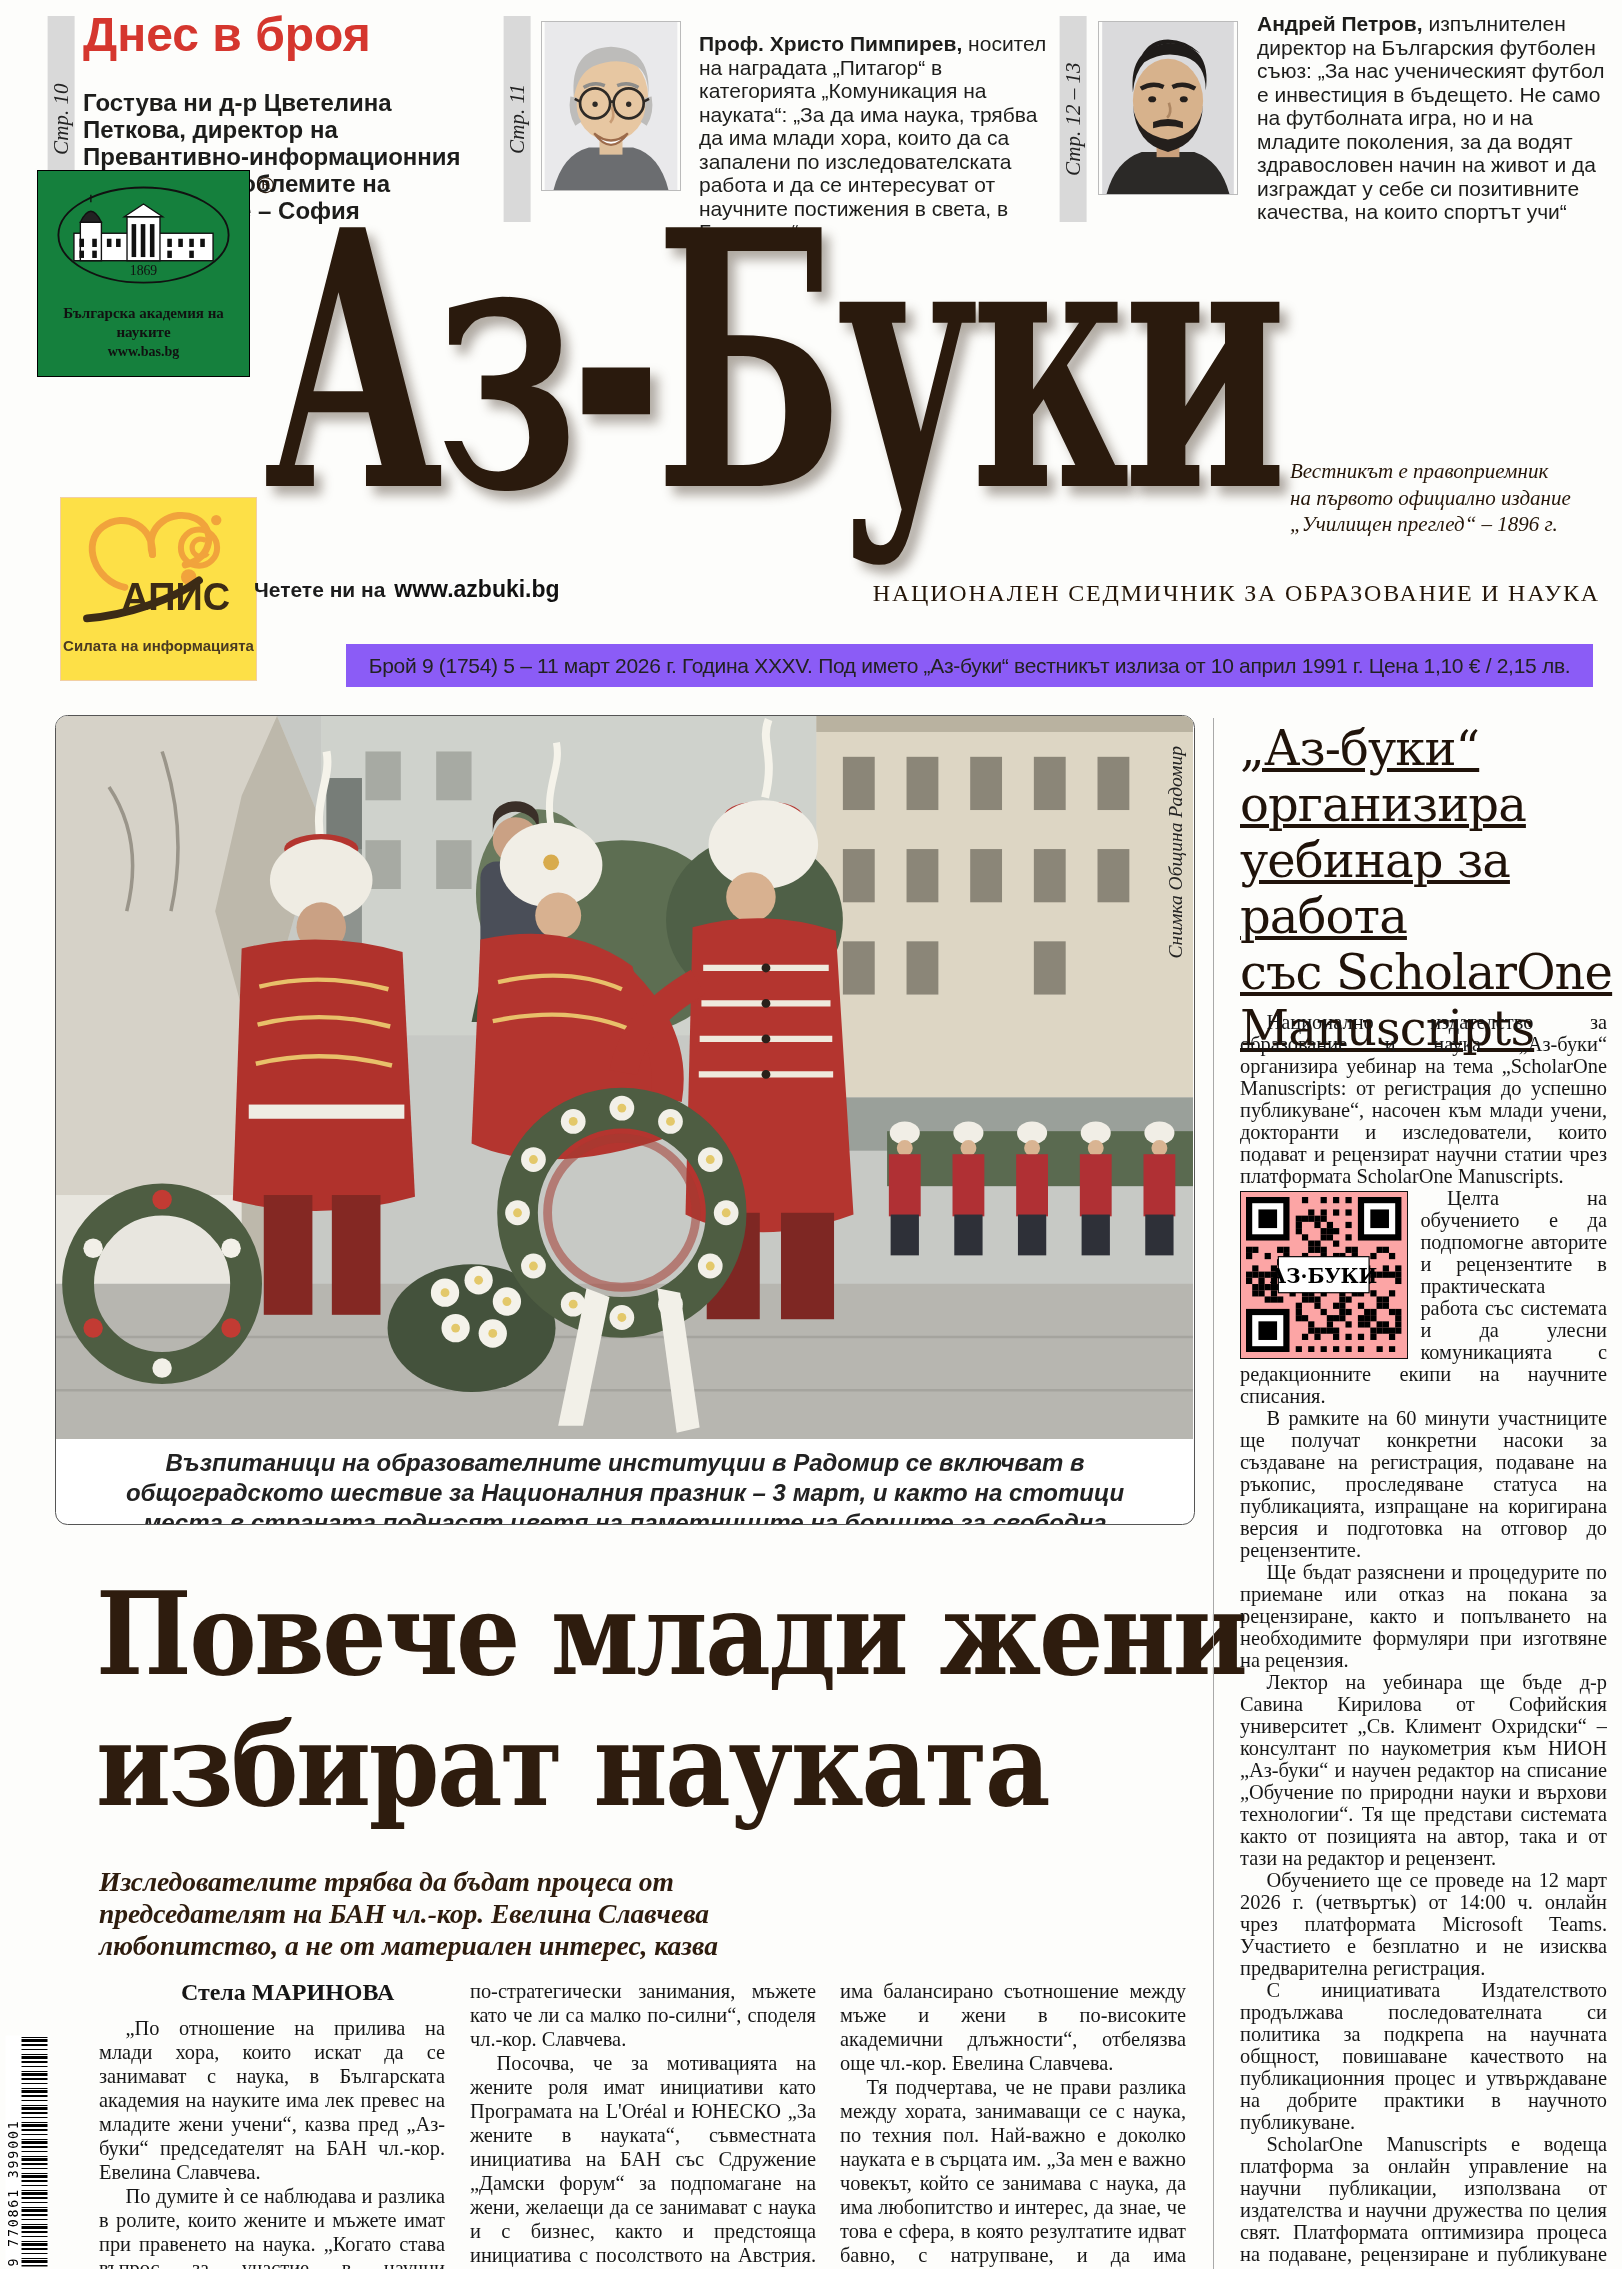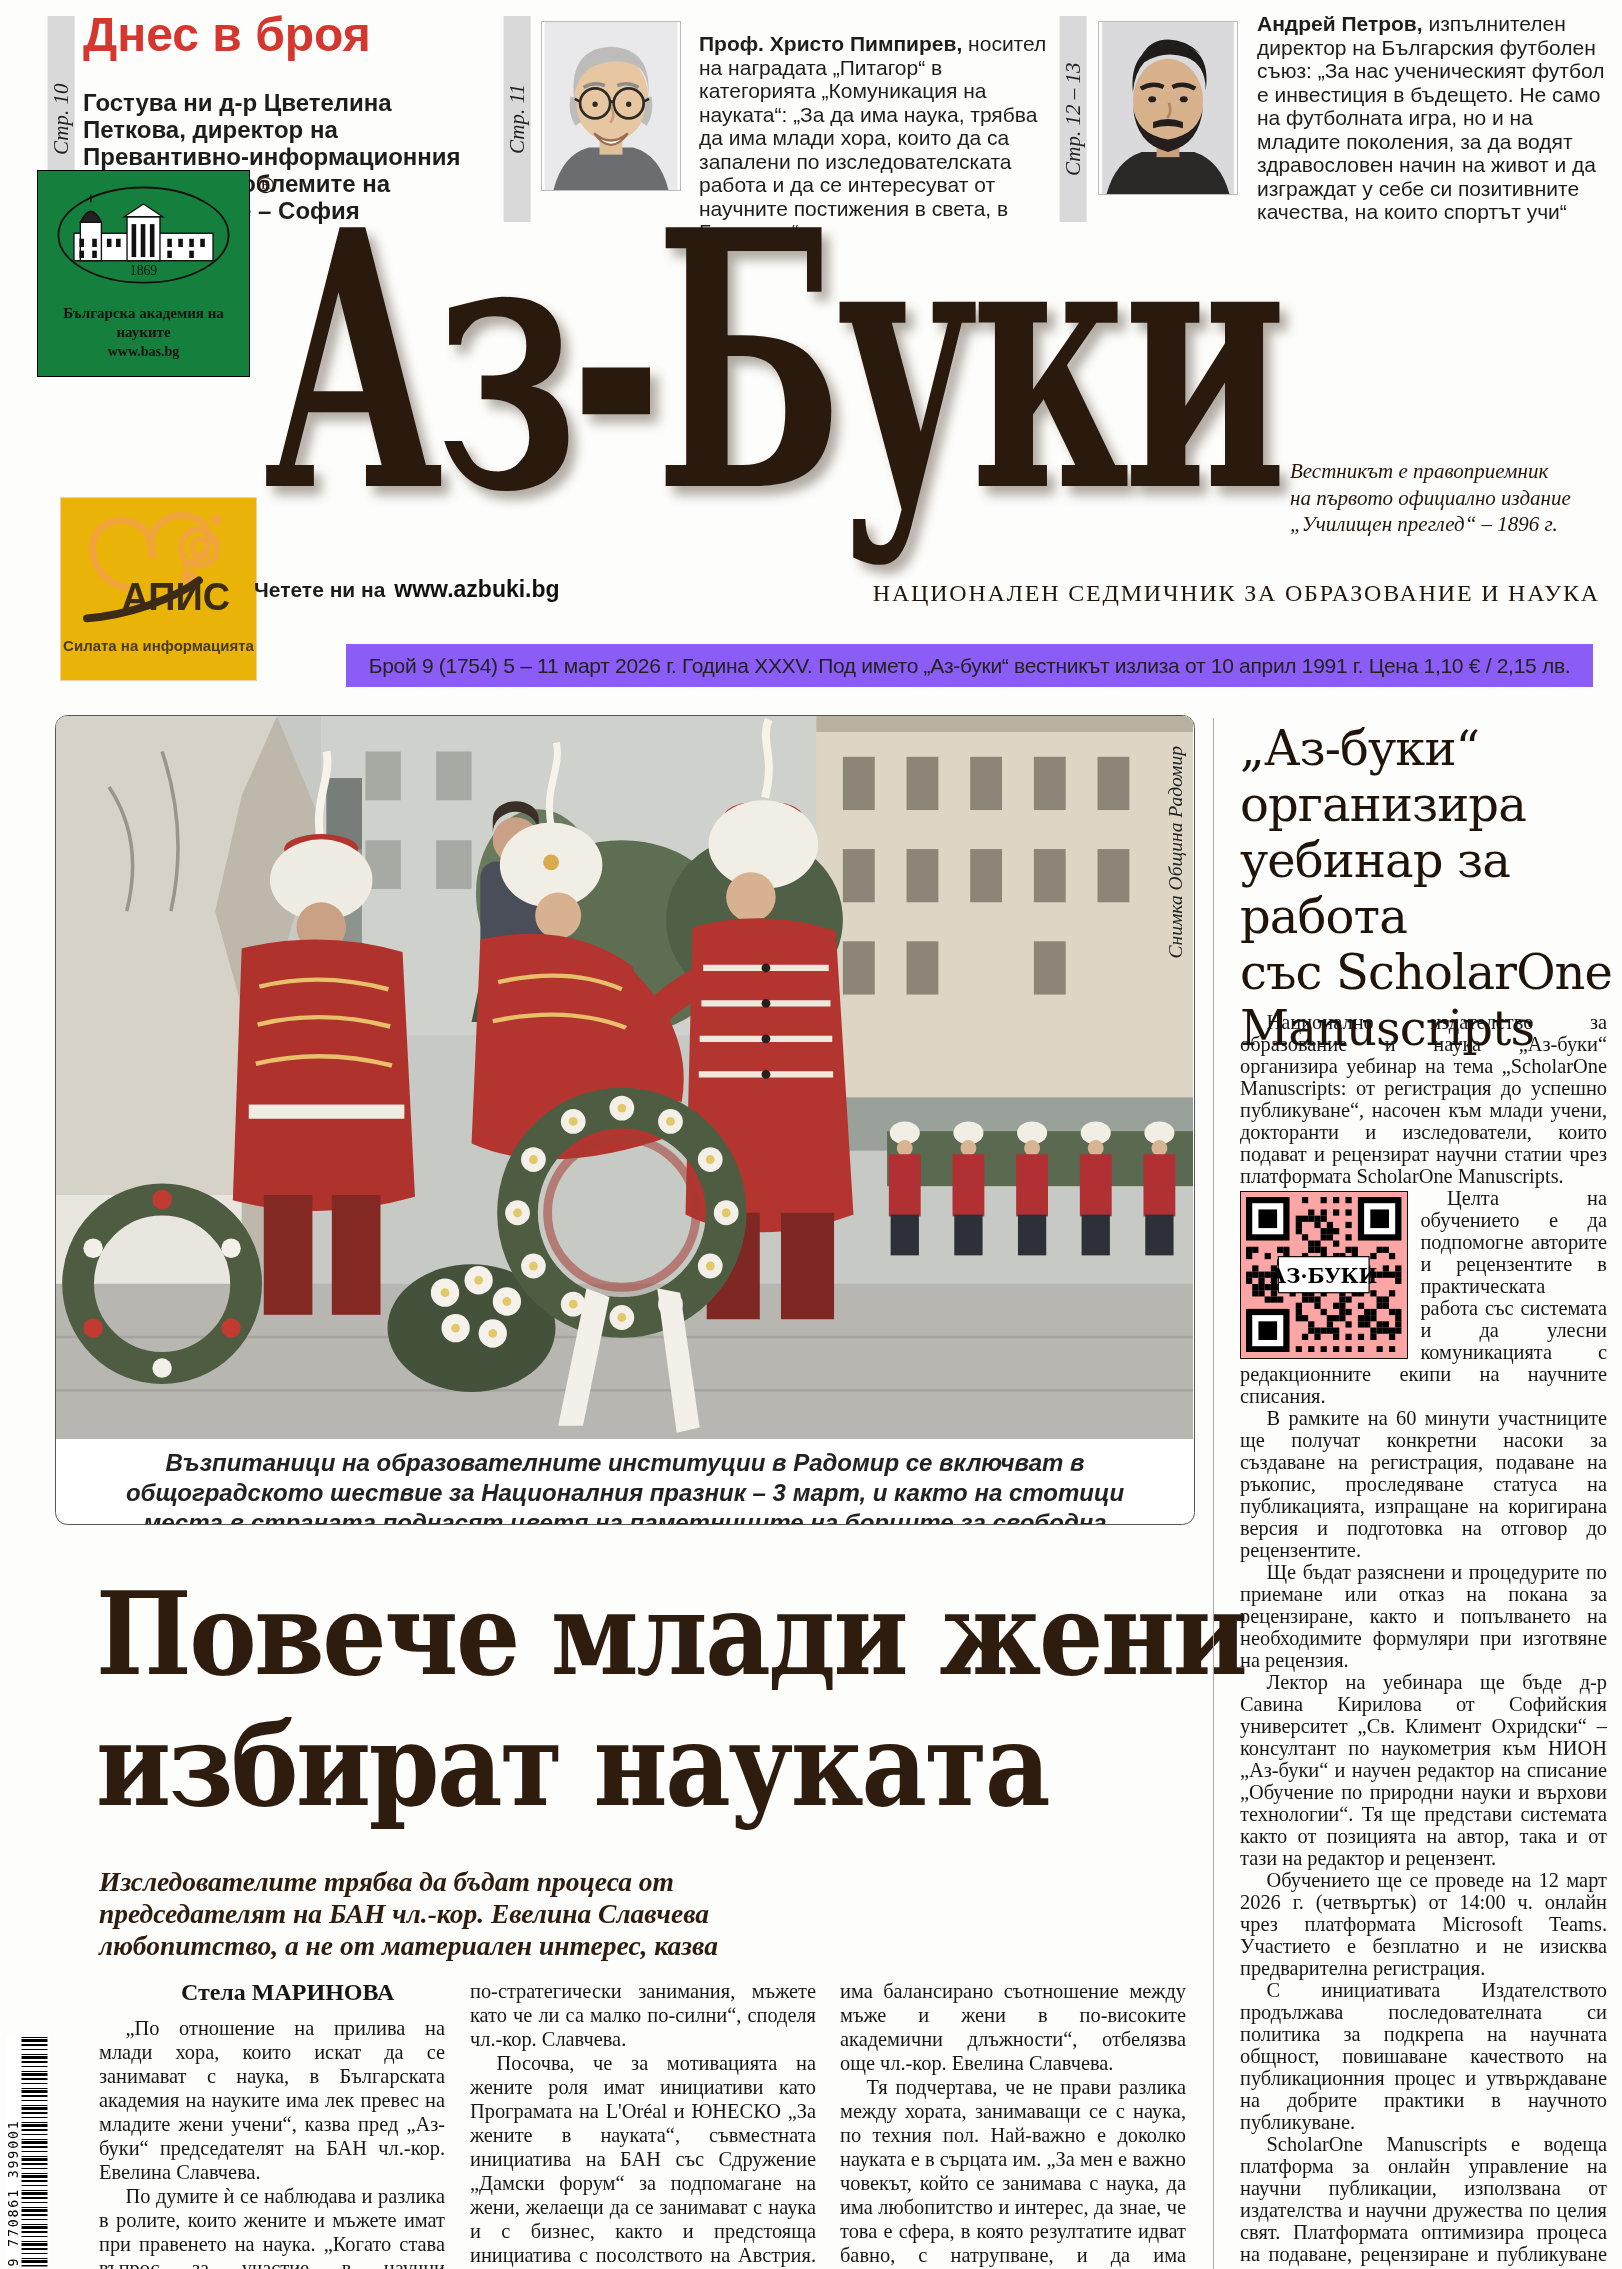--- a/index.html
+++ b/index.html
@@ -18,21 +18,21 @@
   .strip-text b { font-weight:700; }
   .portrait { top:21px; border:0.9px solid #bbb; overflow:hidden; }
   .portrait svg { display:block; width:100%; height:100%; }
 
   
   .bas-box { left:37px; top:170px; width:213px; height:207px; border:1.8px solid #000;
     text-align:center; padding-top:10.6px; background:#15803d; }
   .bas-title { font:700 15px/18.6px "Liberation Serif", serif; margin-top:10.6px; padding:0 8.9px; color:#111; }
   .bas-url { font:700 14px/17.7px "Liberation Serif", serif; color:#111; margin-top:1.8px; display:inline-block; }
   .apis-box { left:60px; top:497px; width:197px; height:184px; border:1.8px solid #f2cfa4;
-    text-align:center; padding-top:3.5px; background:#eab308; }
+    text-align:center; padding-top:3.5px; background:#fde047; }
   .apis-slogan { font:700 15px/17.7px "Liberation Sans", sans-serif; color:#4a3a22; margin-top:0; }
   .reg-mark { left:254px; top:172px; font:400 23px "DejaVu Serif", serif; color:#2a1a0d; }
   .big-logo { left:264px; top:184px; font:700 355px/1 "DejaVu Serif", serif; letter-spacing:-10.6px;
     color:#2a1a0d; transform:scaleX(.62); transform-origin:left top; white-space:nowrap;
     text-shadow:12.4px 8.9px 14px rgba(60,45,30,.40); }
   .read-us { left:254px; top:576px; font:600 21px "Liberation Sans", sans-serif; color:#1c1c1c; }
   .read-us .site { font:800 23px "Liberation Sans", sans-serif; margin-left:8.9px; color:#111; }
   .successor { left:1284px; top:458px; width:328px; font:italic 21px/26.6px "Liberation Serif", serif; color:#241508;margin-left:6px; }
   .tagline { right:23px; top:580px; font:400 24px "Liberation Serif", serif; letter-spacing:1.8px; color:#241508; white-space:nowrap; }
   .issue-bar { left:346px; top:644px; width:1247px; height:43px; background:#8b5cf6;
@@ -60,21 +60,21 @@
   .col { position:absolute; top:0; width:346px; font:20.4px/24px "Liberation Serif", serif;
     text-align:justify; color:#161616; }
   .col p { text-indent:1.3em; }
   .col p.noind { text-indent:0; }
   .col p.stretch { text-align-last:justify; }
   .byline { text-align:center; font:700 24px/26.6px "Liberation Serif", serif; margin-bottom:10.6px; text-indent:0; }
 
   
   .vline { left:1213px; top:718px; width:0.9px; height:1552px; background:#a9a9a9; }
   .r-title { left:1240px; top:720px; width:376px; color:#20130a; }
-  .r-title div { font:400 48px/56px "DejaVu Serif", serif; letter-spacing:-0.9px; }
+  .r-title div { font:400 48px/56px "DejaVu Serif", serif; letter-spacing:-0.9px;text-decoration:underline; }
   .r-body { left:1240px; top:1011px; width:367px; height:1259px; overflow:hidden;
     font:20.4px/22px "Liberation Serif", serif; text-align:justify; color:#161616; }
   .r-body p { text-indent:1.3em; }
   .qrwrap { float:left; width:168px; height:168px; border:1.8px solid #111; background:#fca5a5;
     padding:5.3px; margin:3.5px 12.4px 1.8px 0; }
   .qrwrap svg { display:block; width:100%; height:100%; }
 
   
   .barcode { left:5.3px; bottom:3.5px; width:44px; height:231px; }
   .barcode .rot { position:absolute; left:-93px; top:93px; width:231px; height:44px;

